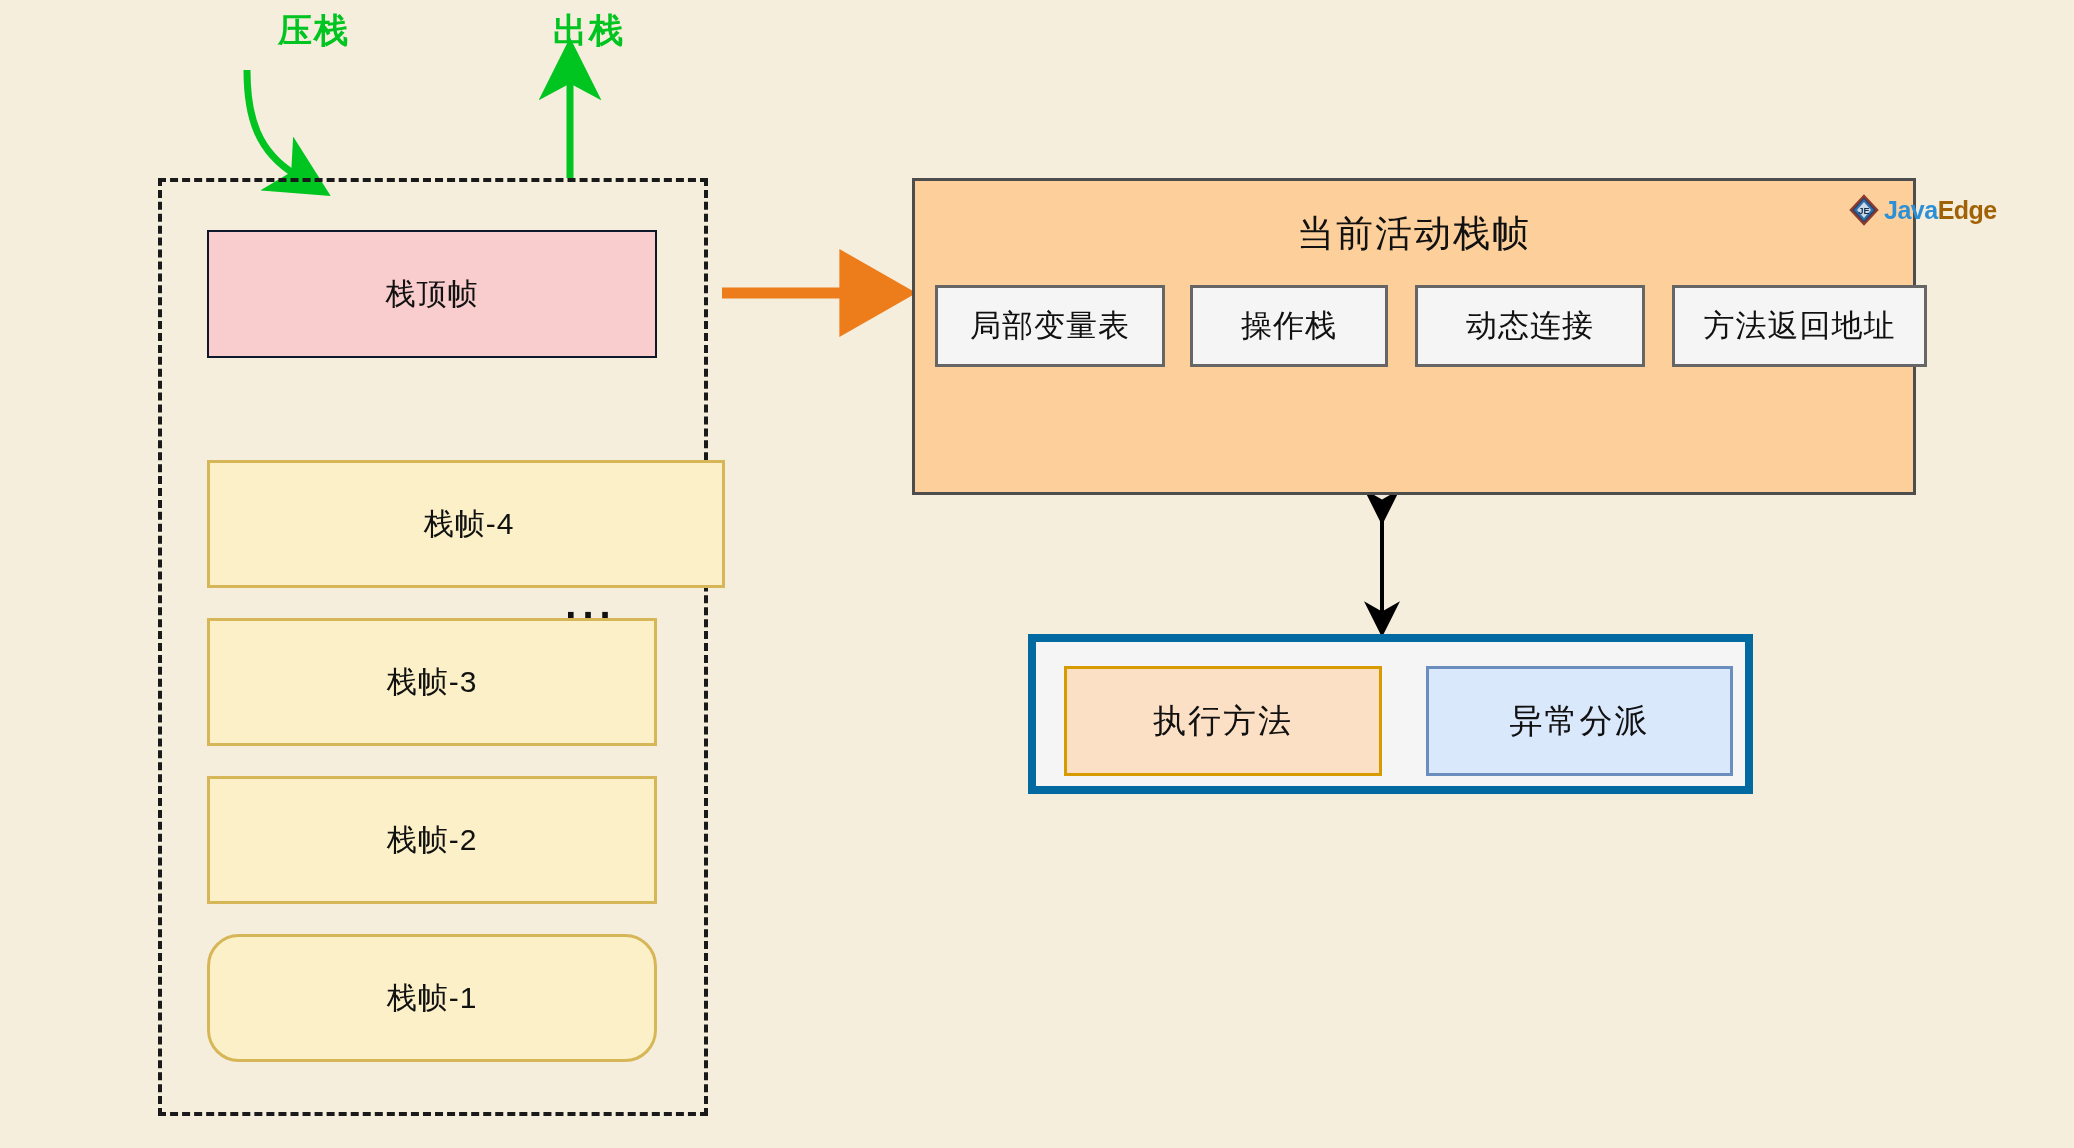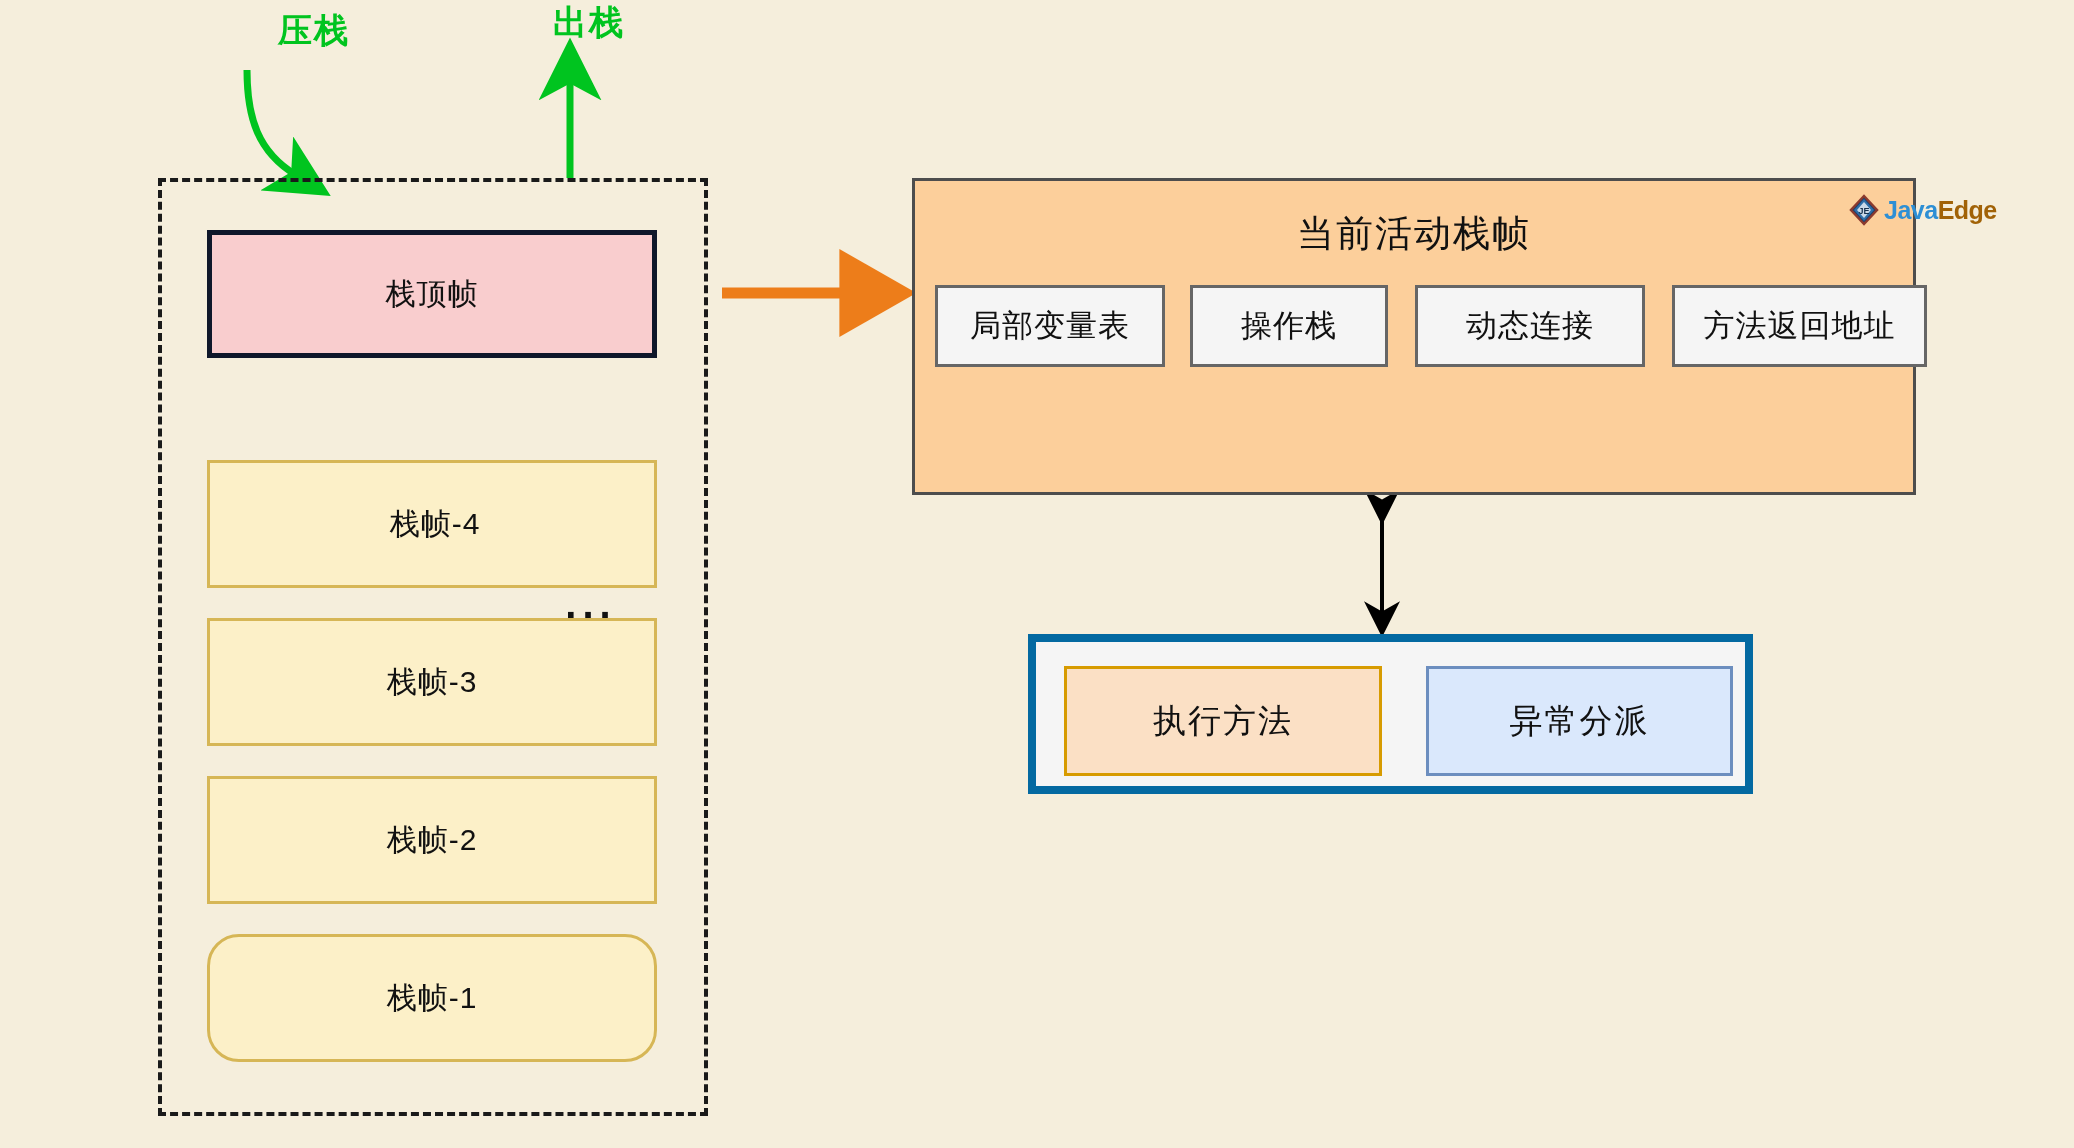--- a/index.html
+++ b/index.html
@@ -21,38 +21,38 @@
     border:4px dashed #1A1A1A;
     background:transparent;
   }
 
   .frame{
     position:absolute;box-sizing:border-box;
     display:flex;align-items:center;justify-content:center;
     font-size:30px;color:#111;letter-spacing:1px;
   }
   .frame.top{
-    background:#F9CDCE;border:5px solid #0f172a;
+    background:#F9CDCE;border:2px solid #0f172a;
   }
   .frame.normal{
     background:#FCF0C8;border:3px solid #D6B656;
   }
   #ellipsis{
     position:absolute;left:204px;top:400px;width:450px;height:44px;
     display:flex;align-items:center;justify-content:center;
     font-size:40px;font-weight:700;color:#111;letter-spacing:6px;line-height:1;
   }
 
   
   .green-label{
     position:absolute;color:#00C41F;font-weight:bold;font-size:34px;letter-spacing:2px;
     white-space:nowrap;
   }
   #push-label{left:278px;top:8px;}
-  #pop-label{left:553px;top:0;}
+  #pop-label{left:553px;top:8px;}
 
   
   #active-frame-panel{
     left:912px;top:178px;width:1004px;height:317px;
     background:#FCCF9B;border:3px solid #4D4D4D;
   }
   #active-frame-title{
     position:absolute;left:0;top:28px;width:100%;
     text-align:center;font-size:37px;color:#111;letter-spacing:2px;
   }
@@ -135,21 +135,21 @@
   <div class="green-label" id="pop-label">出栈</div>
 
   <div class="node" id="stack-container">
 
     <div class="frame top" style="left:45px;top:48px;width:450px;height:128px;">
       <span>栈顶帧</span>
     </div>
 
     <div id="ellipsis">...</div>
 
-    <div class="frame normal" style="left:45px;top:278px;width:450px;height:128px;padding-left:6px;">
+    <div class="frame normal" style="left:45px;top:278px;width:518px;height:128px;padding-left:6px;">
       <span>栈帧-4</span>
     </div>
 
     <div class="frame normal" style="left:45px;top:436px;width:450px;height:128px;">
       <span>栈帧-3</span>
     </div>
 
     <div class="frame normal" style="left:45px;top:594px;width:450px;height:128px;">
       <span>栈帧-2</span>
     </div>

